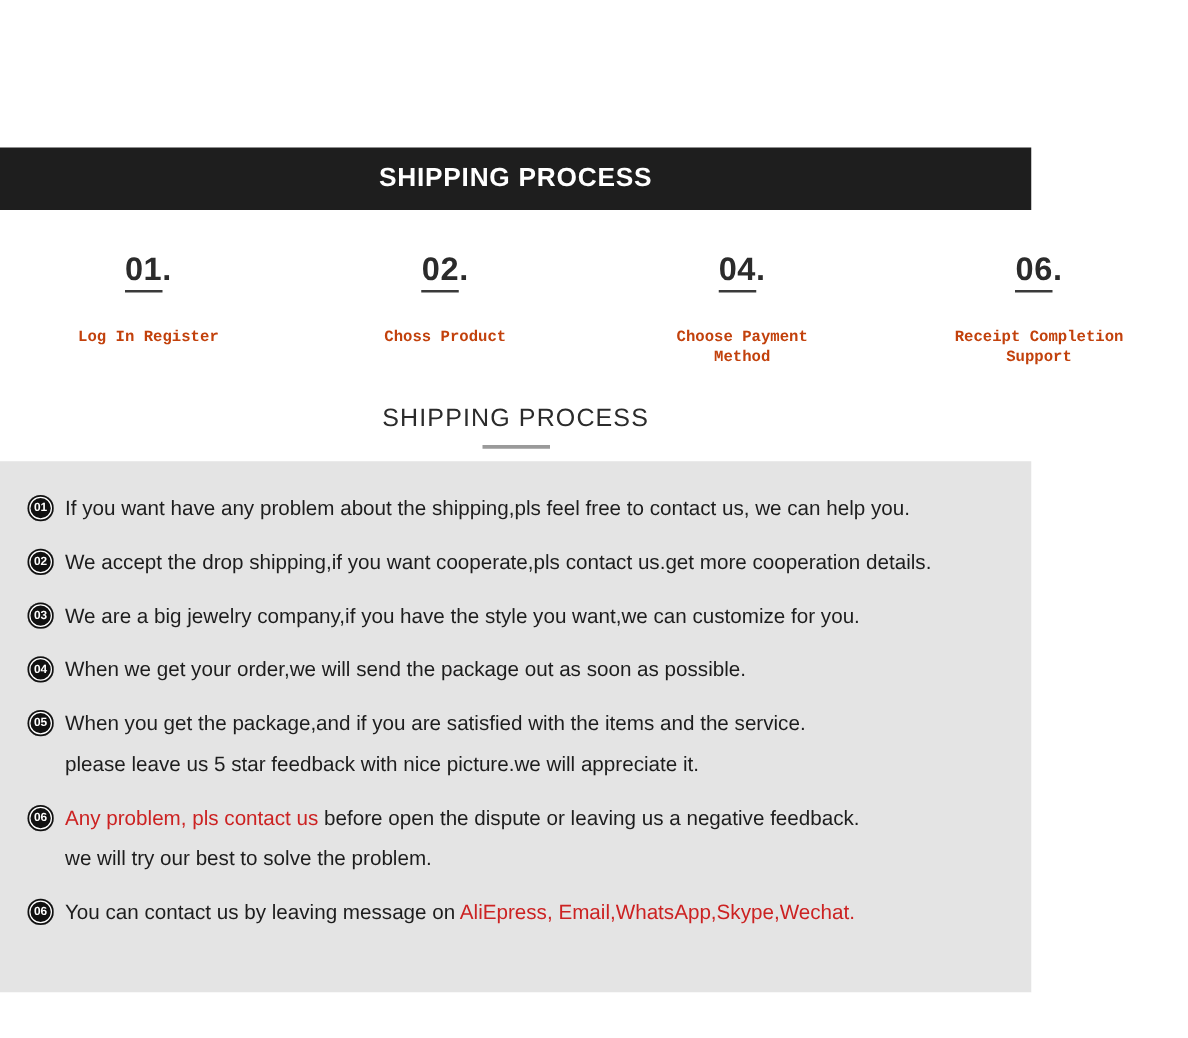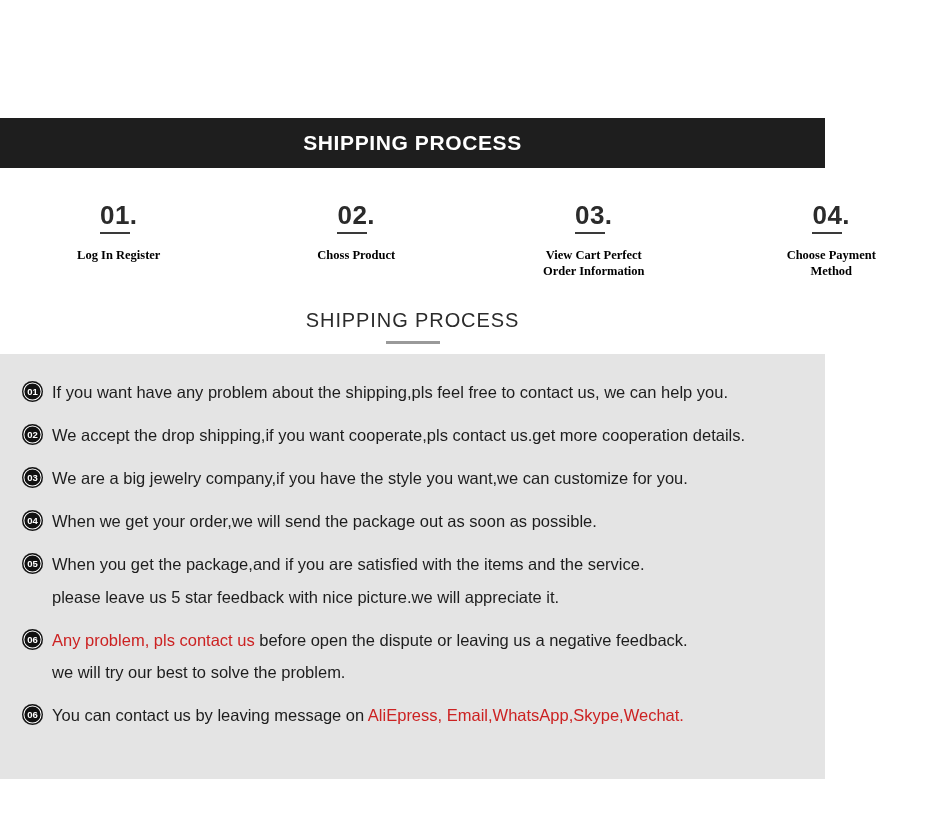--- a/index.html
+++ b/index.html
@@ -73,26 +73,26 @@
   }
   .step-num .digits {
     display: inline-block;
     border-bottom: 2px solid #3a3a3a;
     padding-bottom: 3px;
   }
   .step-num .dot {
     display: inline-block;
   }
   .step-label {
-    margin-top: 7px;
+    margin-top: 22px;
     font-size: 12.5px;
     font-weight: bold;
-    color: #000000;
+    color: #c2410c;
     line-height: 1.22;
-    font-family: Liberation Serif, serif;
+    font-family: Liberation Mono, monospace;
     white-space: pre-line;
   }
 
   
   .section-head {
     background: #ffffff;
     text-align: center;
     padding-top: 26px;
     padding-bottom: 10px;
   }
@@ -170,24 +170,24 @@
   <div class="top-spacer"></div>
 
   <div class="banner">
     <div class="banner-title">SHIPPING PROCESS</div>
   </div>
 
   <div class="steps-wrap">
     <div class="steps" id="steps-row">
         <div class="step"><div class="step-num"><span class="digits">01</span><span class="dot">.</span></div><div class="step-label">Log In Register</div></div>
         <div class="step"><div class="step-num"><span class="digits">02</span><span class="dot">.</span></div><div class="step-label">Choss Product</div></div>
-        <div class="step"><div class="step-num"><span class="digits">03</span><span class="dot">.</span></div><div class="step-label">View Cart Perfect
-Order Information</div></div>
         <div class="step"><div class="step-num"><span class="digits">04</span><span class="dot">.</span></div><div class="step-label">Choose Payment
 Method</div></div>
+        <div class="step"><div class="step-num"><span class="digits">06</span><span class="dot">.</span></div><div class="step-label">Receipt Completion
+Support</div></div>
       </div>
   </div>
 
   <div class="section-head">
     <div class="section-head-title">SHIPPING PROCESS</div>
     <div class="section-head-rule"></div>
   </div>
 
   <div class="panel">
     <ul class="faq-list" id="faq-list">

